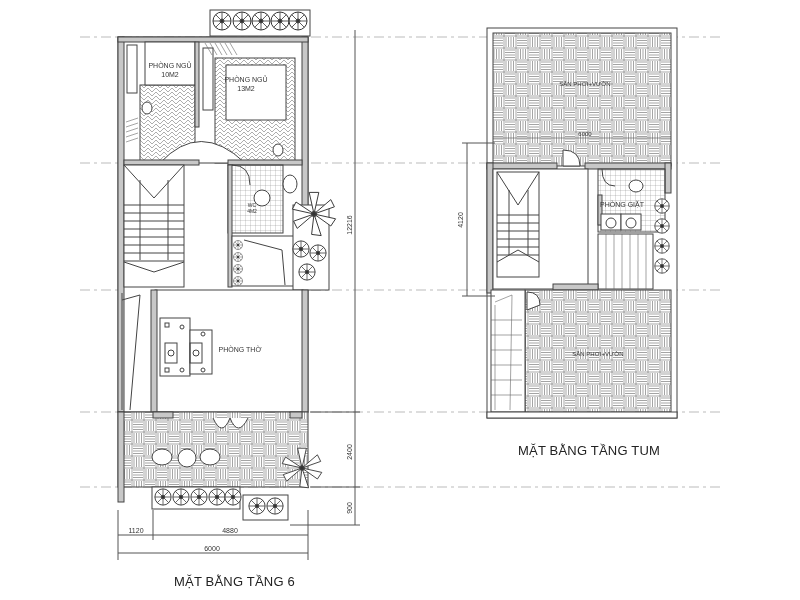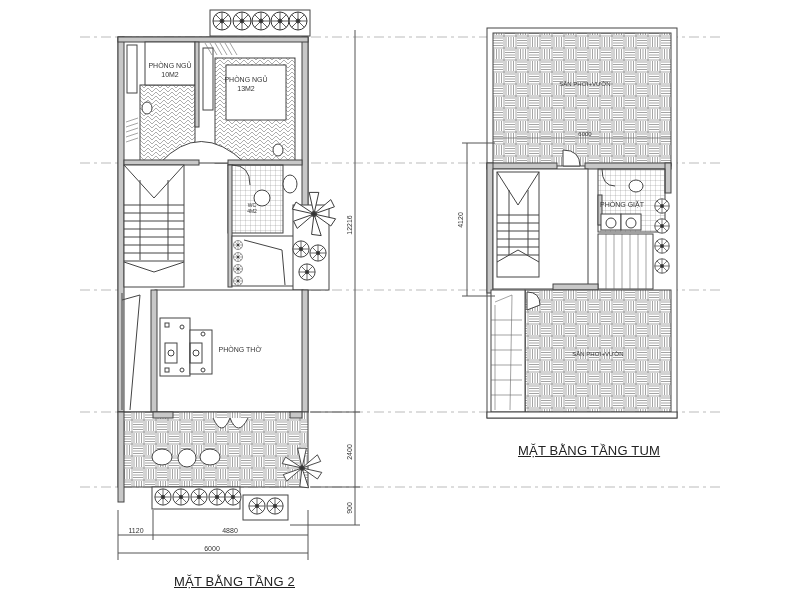--- a/index.html
+++ b/index.html
@@ -1,19 +1,19 @@
 <!DOCTYPE html>
 <html><head>
 <meta charset="utf-8">
 <style>
   html, body { margin:0; padding:0; background:#ffffff; }
   body { width:800px; height:600px; position:relative; overflow:hidden; font-family:"Liberation Sans", sans-serif; }
   #plan { position:absolute; left:0; top:0; width:800px; height:600px; }
   .lbl { font-family:"Liberation Sans", sans-serif; fill:#333; }
-  .title { position:absolute; font-family:"Liberation Sans", sans-serif; font-size:13px; color:#222; letter-spacing:0.2px;text-decoration:underline; }
+  .title { position:absolute; font-family:"Liberation Sans", sans-serif; font-size:13px; color:#222; letter-spacing:0.2px; }
 </style>
 </head>
 <body>
 
 <svg id="plan" viewBox="0 0 800 600" xmlns="http://www.w3.org/2000/svg">
   <defs>
     <pattern id="herring" width="8" height="8" patternUnits="userSpaceOnUse">
       <path d="M0 4 L4 0 L8 4 M0 8 L4 4 L8 8" stroke="#777" stroke-width="0.6" fill="none"></path>
     </pattern>
     <pattern id="tile" width="5" height="5" patternUnits="userSpaceOnUse">
@@ -237,14 +237,14 @@
 
   <g>
     <text class="lbl" x="585" y="86" font-size="6" text-anchor="middle">SÂN PHƠI+VƯỜN</text>
     <text class="lbl" x="585" y="136" font-size="6" text-anchor="middle">6000</text>
     <text class="lbl" x="622" y="207" font-size="7" text-anchor="middle">PHÒNG GIẶT</text>
     <text class="lbl" x="598" y="356" font-size="6" text-anchor="middle">SÂN PHƠI+VƯỜN</text>
     <text class="lbl" x="463" y="220" font-size="7" text-anchor="middle" transform="rotate(-90 463 220)">4120</text>
   </g>
 </svg>
 
-<div class="title" style="left:174px; top:574px;">MẶT BẰNG TẦNG 2</div>
+<div class="title" style="left:174px; top:574px;">MẶT BẰNG TẦNG 6</div>
 <div class="title" style="left:518px; top:443px;">MẶT BẰNG TẦNG TUM</div>
 
 </body></html>

